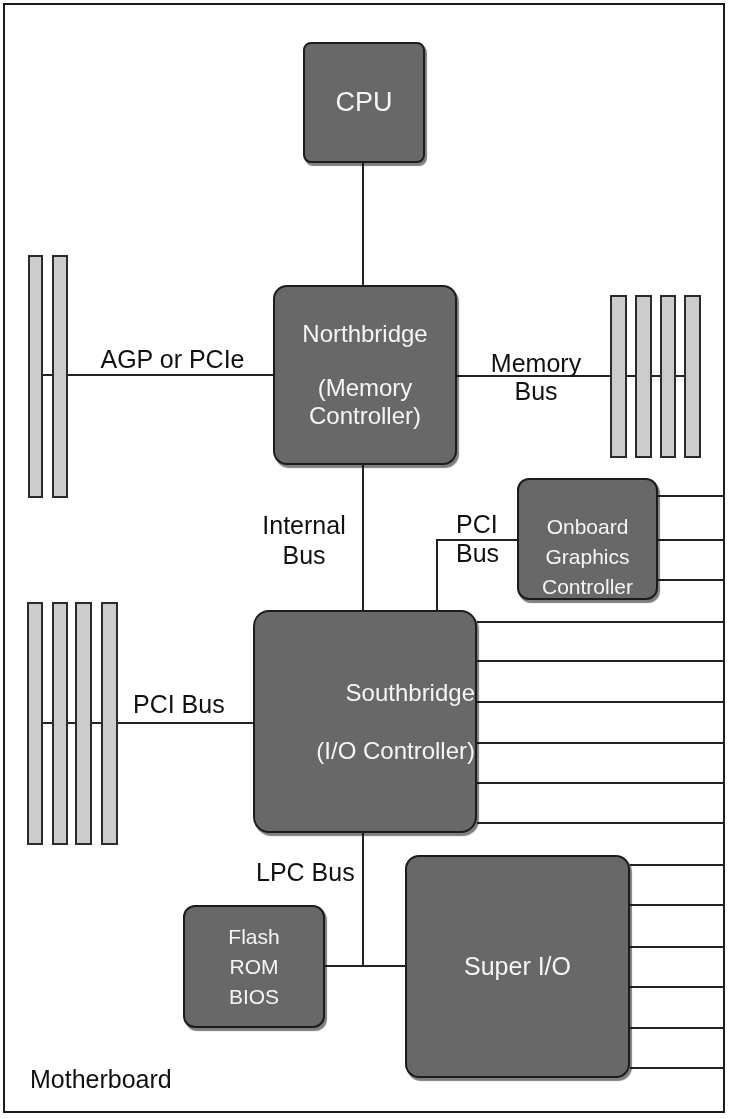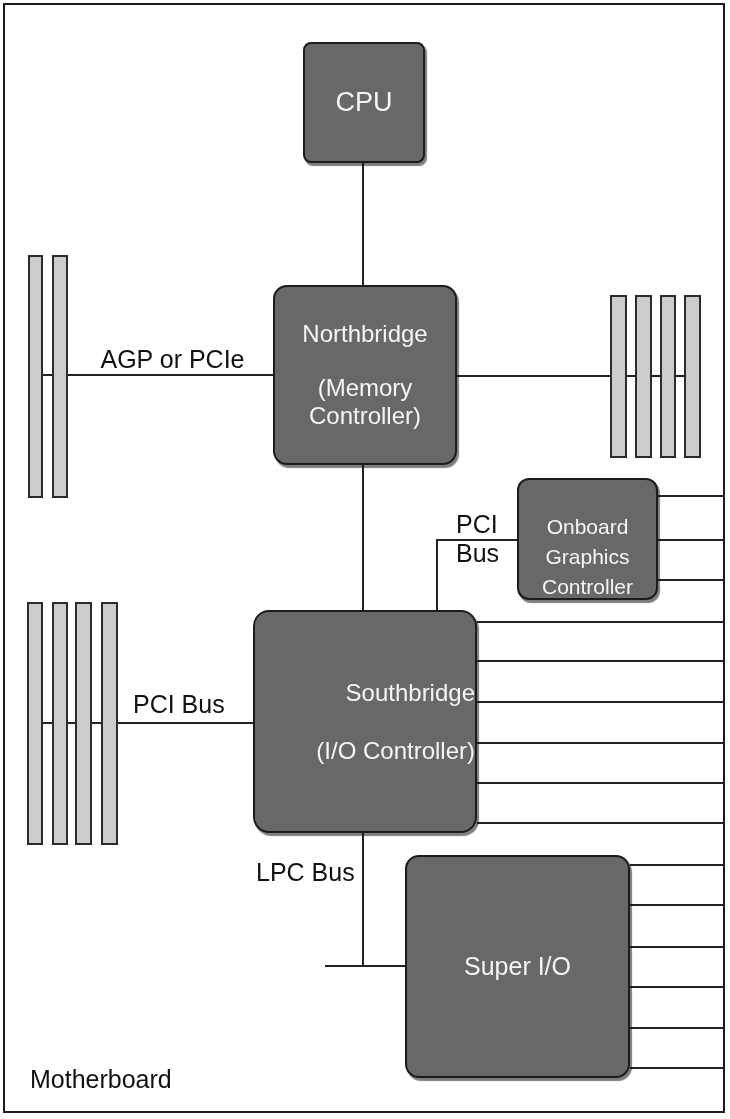--- a/index.html
+++ b/index.html
@@ -86,31 +86,36 @@
 
   <div class="chip" style="left:517px;top:478px;width:141px;height:122px;border-radius:12px;">
     <div class="title" style="font-size:21px;line-height:30px;width:112px;margin-top:36px;">Onboard Graphics Controller</div>
   </div>
 
   <div class="chip" style="left:253px;top:610px;width:224px;height:223px;border-radius:16px;gap:30px;align-items:flex-end;">
     <div class="title">Southbridge</div>
     <div class="subtitle">(I/O Controller)</div>
   </div>
 
+  <div class="chip" style="left:183px;top:905px;width:142px;height:123px;border-radius:12px;">
+    <div class="title" style="font-size:21px;line-height:30px;width:70px;">Flash ROM BIOS</div>
+  </div>
 
   <div class="chip" style="left:405px;top:855px;width:225px;height:223px;border-radius:14px;">
     <div class="title" style="font-size:25px;">Super I/O</div>
   </div>
 
 
   <div class="lbl center" style="left:75px;top:346px;width:195px;">
     <div>AGP or PCIe</div>
   </div>
 
+  <div class="lbl center" style="left:486px;top:349px;width:100px;line-height:28px;">Memory Bus</div>
 
+  <div class="lbl center" style="left:254px;top:510px;width:100px;line-height:30px;">Internal Bus</div>
 
   <div class="lbl" style="left:456px;top:510px;width:55px;line-height:29px;">PCI Bus</div>
 
   <div class="lbl" style="left:133px;top:691px;width:120px;">PCI Bus</div>
 
   <div class="lbl" style="left:256px;top:859px;width:120px;">LPC Bus</div>
 
   <div class="lbl" style="left:30px;top:1066px;width:200px;">Motherboard</div>
 
 </div>

